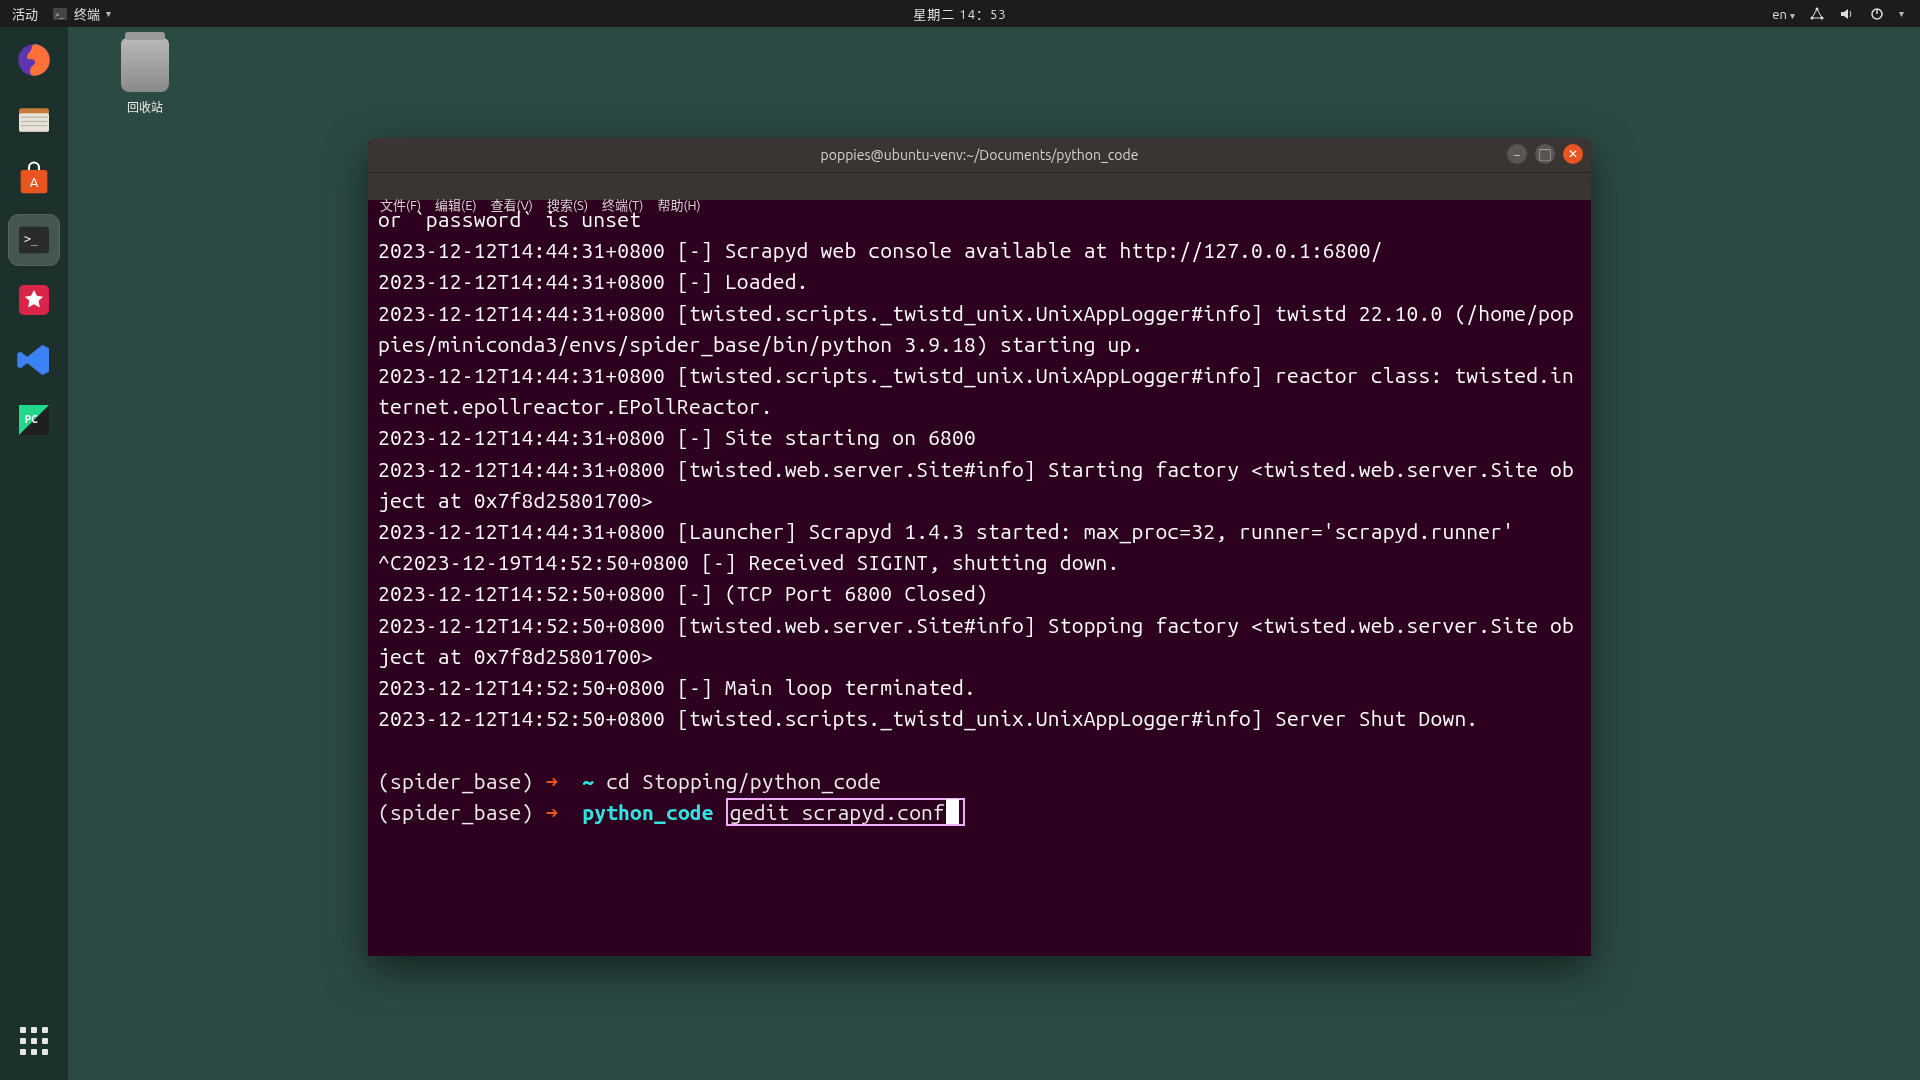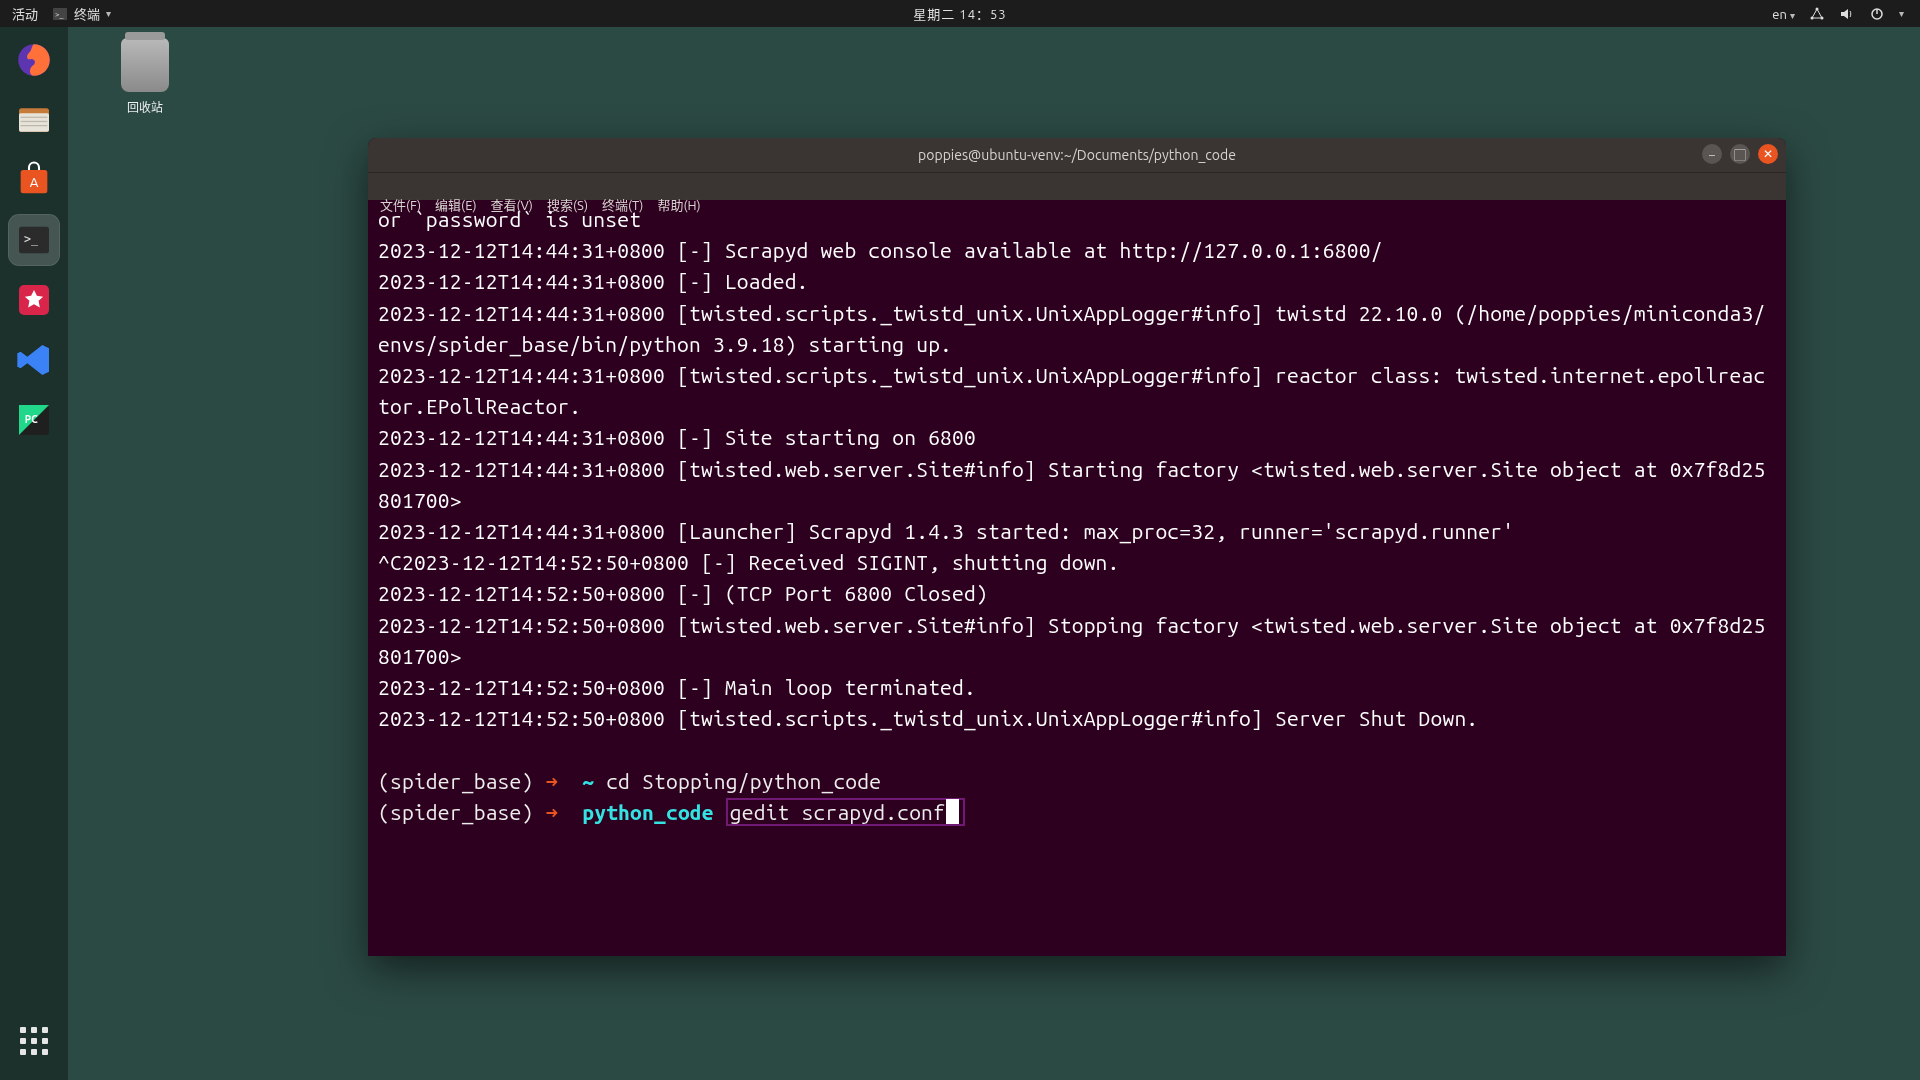--- a/index.html
+++ b/index.html
@@ -48,21 +48,21 @@
   background: linear-gradient(#b9b9b9,#8a8a8a); border-radius: 6px 6px 8px 8px;
   position: relative;
 }
 .trash-graphic::before {
   content: ""; position: absolute; left: 4px; right: 4px; top: -6px; height: 8px;
   background: #9a9a9a; border-radius: 3px;
 }
 
 
 .terminal {
-  position: absolute; left: 368px; top: 138px; width: 1418px; height: 818px;
+  position: absolute; left: 368px; top: 138px; width: 1223px; height: 818px;
   background: #2c001e; border-radius: 8px 8px 0 0; overflow: hidden;
   box-shadow: 0 14px 40px rgba(0,0,0,.55);
 }
 .term-titlebar {
   height: 34px; background: #3a3532; color: #d7d3cf; display: flex;
   align-items: center; justify-content: center; font-size: 14px; position: relative;
 }
 .win-controls { position: absolute; right: 8px; top: 6px; display: flex; gap: 8px; }
 .wc { width: 20px; height: 20px; border-radius: 50%; display: flex; align-items: center; justify-content: center; font-size: 12px; }
 .wc-min { background: #5a5552; color: #ddd; }
@@ -78,21 +78,21 @@
 
 .term-body {
   padding: 4px 10px 10px 10px; font-family: "Ubuntu Mono","DejaVu Sans Mono",monospace;
   font-size: 21px; line-height: 31.2px; color: #ffffff; white-space: pre-wrap;
   word-break: break-all; letter-spacing: 0.2px;
 }
 .c-arrow { color: #e95420; font-weight: bold; }
 .c-cyan { color: #34e2e2; font-weight: bold; }
 .c-white { color: #eeeeec; }
 .highlight-box {
-  border: 2px solid #701a75; padding: 0 4px 0 2px; display: inline;
+  border: 2px solid #f0abfc; padding: 0 4px 0 2px; display: inline;
 }
 .cursor-block {
   display: inline-block; width: 13px; height: 25px; background: #ffffff;
   vertical-align: text-bottom; margin-left: 1px;
 }
 </style>
 </head>
 <body>
 
 <div class="top-panel">
@@ -220,21 +220,21 @@
     <span>帮助(H)</span>
   </div>
   <div class="term-body"><span>or `password` is unset</span>
 <span>2023-12-12T14:44:31+0800 [-] Scrapyd web console available at http://127.0.0.1:6800/</span>
 <span>2023-12-12T14:44:31+0800 [-] Loaded.</span>
 <span>2023-12-12T14:44:31+0800 [twisted.scripts._twistd_unix.UnixAppLogger#info] twistd 22.10.0 (/home/poppies/miniconda3/envs/spider_base/bin/python 3.9.18) starting up.</span>
 <span>2023-12-12T14:44:31+0800 [twisted.scripts._twistd_unix.UnixAppLogger#info] reactor class: twisted.internet.epollreactor.EPollReactor.</span>
 <span>2023-12-12T14:44:31+0800 [-] Site starting on 6800</span>
 <span>2023-12-12T14:44:31+0800 [twisted.web.server.Site#info] Starting factory &lt;twisted.web.server.Site object at 0x7f8d25801700&gt;</span>
 <span>2023-12-12T14:44:31+0800 [Launcher] Scrapyd 1.4.3 started: max_proc=32, runner='scrapyd.runner'</span>
-<span>^C2023-12-12T14:52:50+0800 [-] Received SIGINT, shutting down.</span>
+<span>^C2023-12-19T14:52:50+0800 [-] Received SIGINT, shutting down.</span>
 <span>2023-12-12T14:52:50+0800 [-] (TCP Port 6800 Closed)</span>
 <span>2023-12-12T14:52:50+0800 [twisted.web.server.Site#info] Stopping factory &lt;twisted.web.server.Site object at 0x7f8d25801700&gt;</span>
 <span>2023-12-12T14:52:50+0800 [-] Main loop terminated.</span>
 <span>2023-12-12T14:52:50+0800 [twisted.scripts._twistd_unix.UnixAppLogger#info] Server Shut Down.</span>
 
 <span class="c-white">(spider_base)</span> <span class="c-arrow">➜</span>  <span class="c-cyan">~</span> <span class="c-white">cd Stopping/python_code</span>
 <span class="c-white">(spider_base)</span> <span class="c-arrow">➜</span>  <span class="c-cyan">python_code</span> <span class="highlight-box"><span class="c-white">gedit scrapyd.conf</span><span class="cursor-block"></span></span></div>
 </div>
 
 </body></html>

